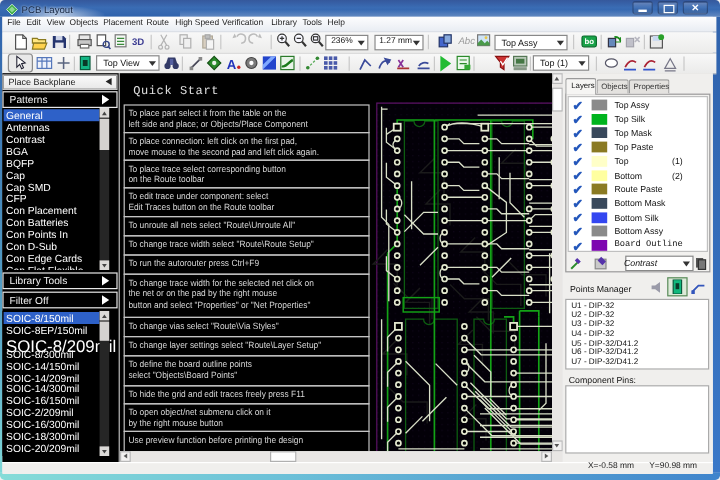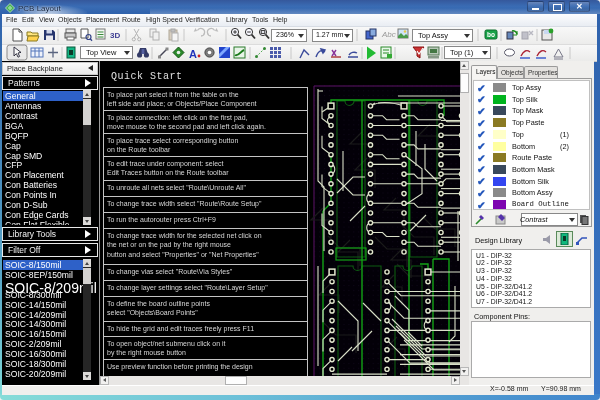--- a/index.html
+++ b/index.html
@@ -680,21 +680,21 @@
     <rect x="22" y="3" width="9" height="8" fill="#c9c9c9" stroke="#888"></rect>
     <path d="M27 1 l4 4 l-3 3 l-4 -4 z" fill="#5533aa"></path>
   </svg>
 <div class="ab" style="left:521px;top:213px;width:57px;height:13px;background:#fff;border:1px solid #888;box-sizing:border-box;"></div>
 <div class="tx" style="left:520px;top:214.85px;font-size:7.3px;color:#111;font-style:italic;">Contrast</div>
 <div class="ab" style="left:569px;top:217.5px;width:0;height:0;border-left:3px solid transparent;border-right:3px solid transparent;border-top:4px solid #333;"></div>
 <svg class="ab" style="left:579px;top:214px" width="10" height="11" viewBox="0 0 10 11">
     <rect x="1" y="1" width="6" height="8" fill="#555"></rect>
     <rect x="3" y="2.5" width="6" height="8" fill="#777" stroke="#333"></rect>
   </svg>
-<div class="tx" style="left:475px;top:236px;font-size:7.3px;color:#111;">Design Library</div>
+<div class="tx" style="left:475px;top:236px;font-size:7.3px;color:#111;">Points Manager</div>
 <svg class="ab" style="left:541px;top:233px" width="12" height="13" viewBox="0 0 12 13">
     <path d="M2 5 h3 l4 -3 v9 l-4 -3 h-3 z" fill="#9a9aa8"></path>
   </svg>
 <div class="ab" style="left:556px;top:231px;width:17px;height:16px;background:#dcead8;border:1px solid #5a8a5a;box-sizing:border-box;"></div>
 <svg class="ab" style="left:560px;top:233px" width="9" height="12" viewBox="0 0 9 12">
     <rect x="1" y="0" width="7" height="12" fill="#11b87c" stroke="#0a5a3c"></rect>
     <rect x="3" y="3" width="3" height="5" fill="#0a3a28"></rect>
   </svg>
 <svg class="ab" style="left:576px;top:233px" width="12" height="12" viewBox="0 0 12 12">
     <path d="M1 10 L6 5 h5" stroke="#3355bb" stroke-width="1.5" fill="none"></path>

